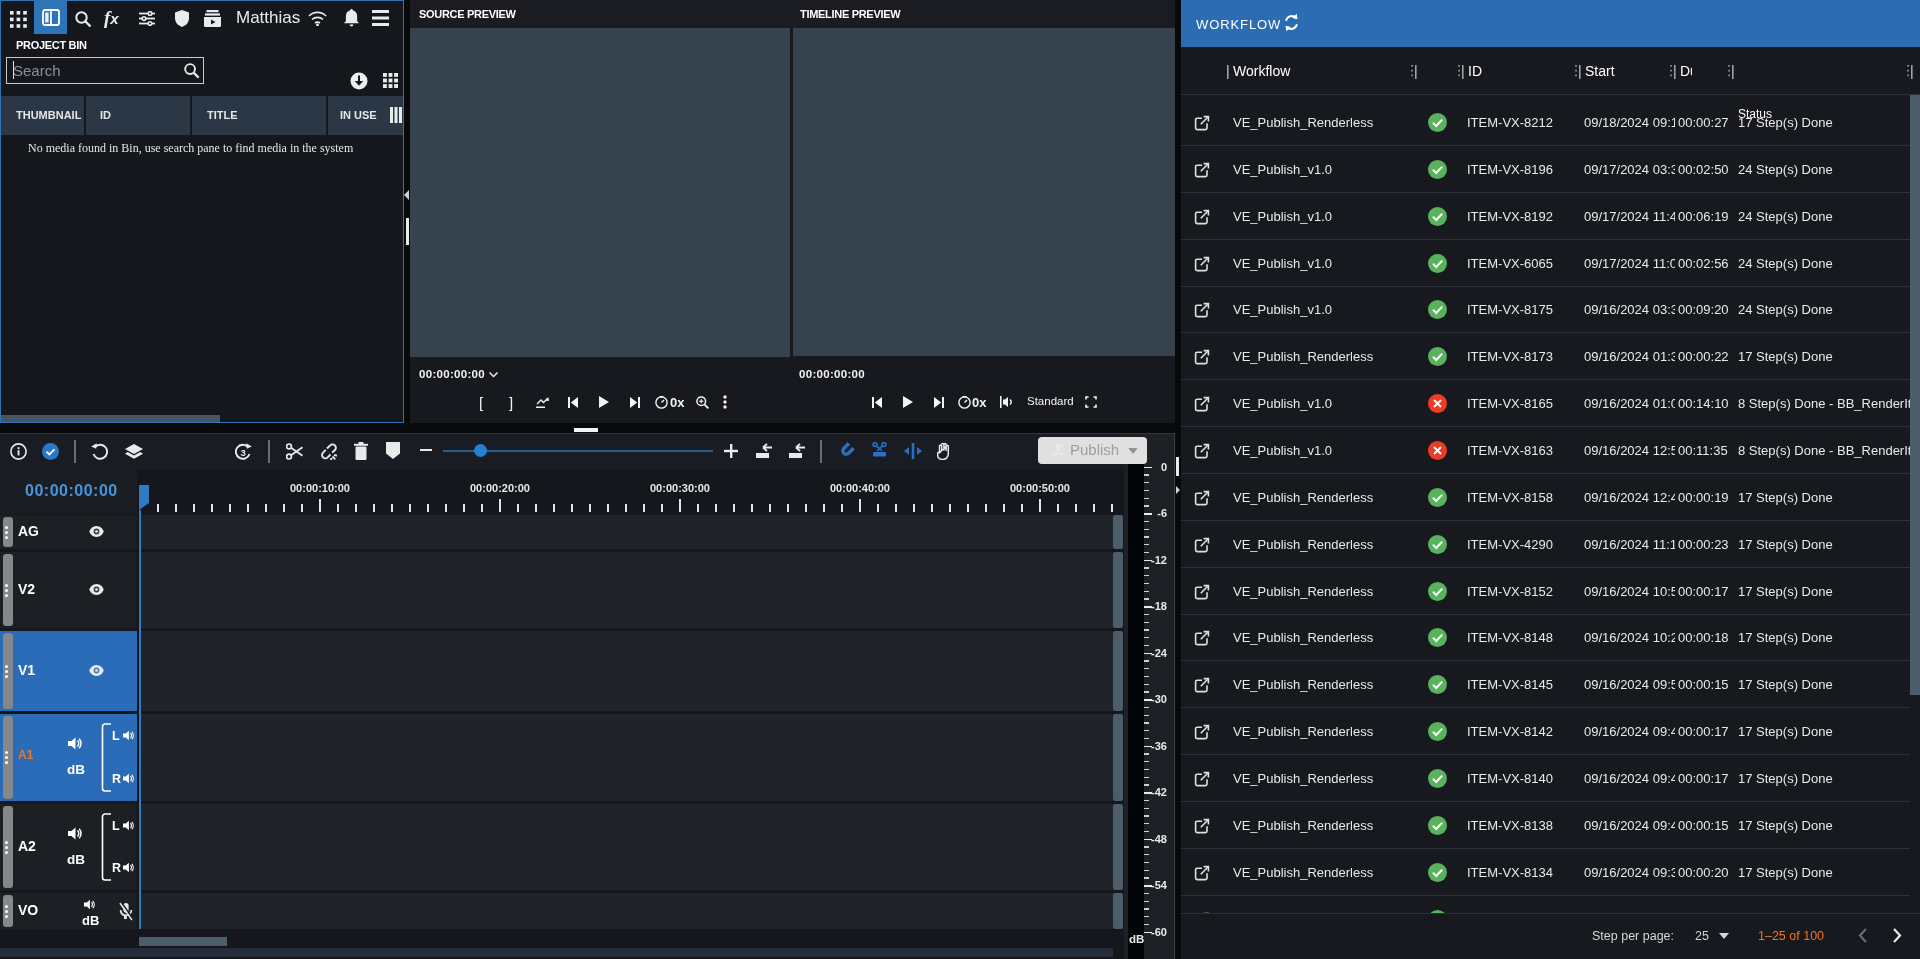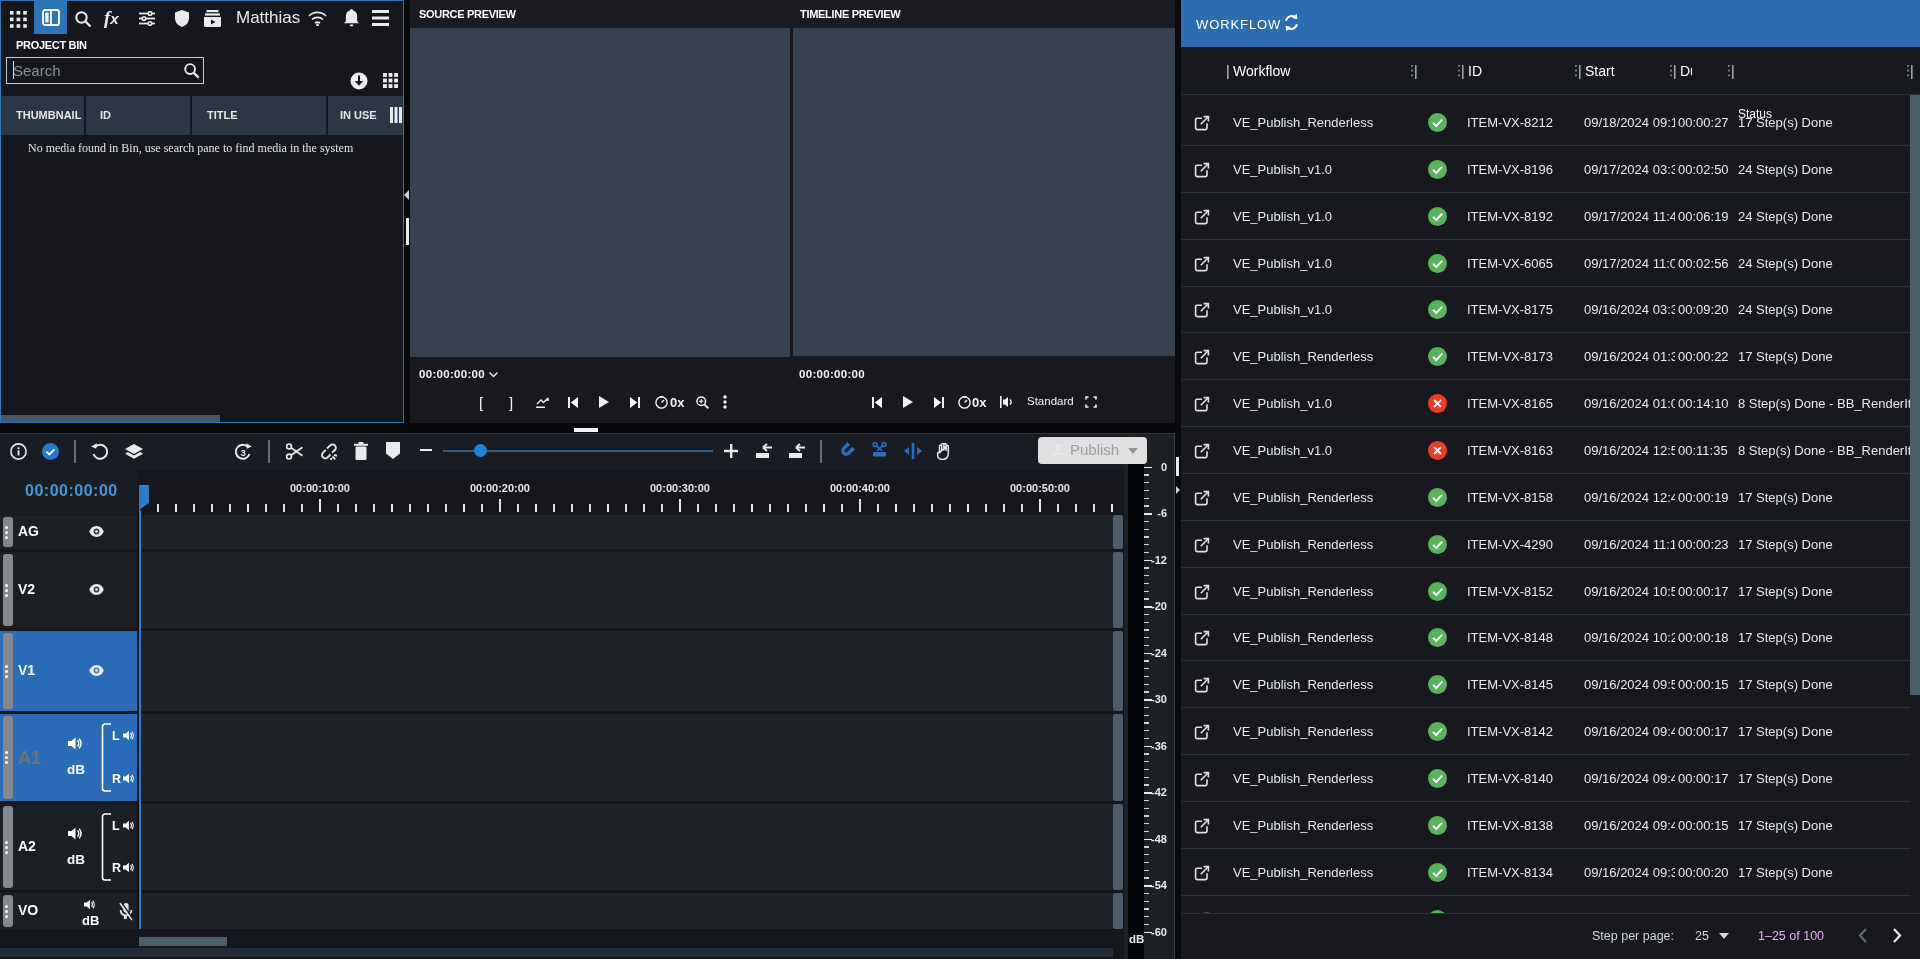--- a/index.html
+++ b/index.html
@@ -461,21 +461,21 @@
 <circle cx="8.5" cy="6.5" r="1.6" fill="#e8eaec"></circle>
     </svg>
     <div class="abs" style="left:0;top:714px;width:137px;height:87px;background:#2a6cb8;"></div>
     <div class="abs" style="left:139px;top:714px;width:974px;height:87px;background:#202327;"></div>
     <div class="trkgrip" style="top:716px;height:83px;"></div>
     <div class="dots3" style="top:749px;">
       <i></i>
       <i></i>
       <i></i>
     </div>
-    <div class="abs" style="left:18px;top:748px;font-size:18px;font-weight:bold;color:#737373;">A1</div>
+    <div class="abs" style="left:18px;top:748px;font-size:12px;font-weight:bold;color:#f97316;">A1</div>
     <svg class="abs" style="left:68px;top:737px" width="14" height="13" viewBox="0 0 14 13">
 <path d="M0 4 H3.5 L7.5 0.5 V12.5 L3.5 9 H0 Z" fill="#fff"></path>
 <path d="M9.5 3.5 a4.2 4.2 0 0 1 0 6" fill="none" stroke="#fff" stroke-width="1.5"></path>
 <path d="M11.2 1.8 a7 7 0 0 1 0 9.4" fill="none" stroke="#fff" stroke-width="1.5"></path>
     </svg>
     <div class="abs" style="left:67px;top:762px;font-size:13.5px;font-weight:bold;color:#fff;">dB</div>
     <svg class="abs" style="left:101px;top:723px" width="10" height="69" viewBox="0 0 10 69">
 <path d="M10 1 H4 A2.5 2.5 0 0 0 1.5 3.5 V65.5 A2.5 2.5 0 0 0 4 68 H10" fill="none" stroke="#fff" stroke-width="1.6"></path>
     </svg>
     <div class="abs" style="left:112px;top:729px;font-size:12.5px;font-weight:bold;color:#fff;">L</div>
@@ -613,21 +613,21 @@
     <div class="abs" style="left:1144px;top:885.0px;width:8px;height:1.7px;background:#e8eaec;"></div>
     <div class="abs" style="left:1144px;top:892.8px;width:5px;height:1.4px;background:#cdd0d4;"></div>
     <div class="abs" style="left:1144px;top:900.5px;width:5px;height:1.4px;background:#cdd0d4;"></div>
     <div class="abs" style="left:1144px;top:908.2px;width:5px;height:1.4px;background:#cdd0d4;"></div>
     <div class="abs" style="left:1144px;top:916.0px;width:5px;height:1.4px;background:#cdd0d4;"></div>
     <div class="abs" style="left:1144px;top:923.8px;width:5px;height:1.4px;background:#cdd0d4;"></div>
     <div class="abs" style="left:1144px;top:931.5px;width:8px;height:1.7px;background:#e8eaec;"></div>
     <div class="abs" style="left:1128px;top:460.5px;width:39px;text-align:right;font-size:11px;font-weight:bold;color:#e8eaec;">0</div>
     <div class="abs" style="left:1128px;top:507.0px;width:39px;text-align:right;font-size:11px;font-weight:bold;color:#e8eaec;">-6</div>
     <div class="abs" style="left:1128px;top:553.5px;width:39px;text-align:right;font-size:11px;font-weight:bold;color:#e8eaec;">-12</div>
-    <div class="abs" style="left:1128px;top:600.0px;width:39px;text-align:right;font-size:11px;font-weight:bold;color:#e8eaec;">-20</div>
+    <div class="abs" style="left:1128px;top:600.0px;width:39px;text-align:right;font-size:11px;font-weight:bold;color:#e8eaec;">-18</div>
     <div class="abs" style="left:1128px;top:646.5px;width:39px;text-align:right;font-size:11px;font-weight:bold;color:#e8eaec;">-24</div>
     <div class="abs" style="left:1128px;top:693.0px;width:39px;text-align:right;font-size:11px;font-weight:bold;color:#e8eaec;">-30</div>
     <div class="abs" style="left:1128px;top:739.5px;width:39px;text-align:right;font-size:11px;font-weight:bold;color:#e8eaec;">-36</div>
     <div class="abs" style="left:1128px;top:786.0px;width:39px;text-align:right;font-size:11px;font-weight:bold;color:#e8eaec;">-42</div>
     <div class="abs" style="left:1128px;top:832.5px;width:39px;text-align:right;font-size:11px;font-weight:bold;color:#e8eaec;">-48</div>
     <div class="abs" style="left:1128px;top:879.0px;width:39px;text-align:right;font-size:11px;font-weight:bold;color:#e8eaec;">-54</div>
     <div class="abs" style="left:1128px;top:925.5px;width:39px;text-align:right;font-size:11px;font-weight:bold;color:#e8eaec;">-60</div>
     <div class="abs" style="left:1129px;top:933px;font-size:11.5px;font-weight:bold;color:#e8eaec;">dB</div>
     <div class="abs" style="left:1176px;top:457px;width:2.5px;height:19px;background:#e8eaec;"></div>
     <div class="abs" style="left:1176px;top:486px;width:0;height:0;border-top:4.5px solid transparent;border-bottom:4.5px solid transparent;border-left:4.5px solid #cfd2d6;"></div>
@@ -950,21 +950,21 @@
         <span class="du">00:00:19</span>
         <span class="sx">17 Step(s) Done</span>
       </div>
     </div>
 <div class="abs" style="left:1181px;top:913px;width:739px;height:46px;background:#17191e;border-top:1px solid #2d3036;"></div>
 <div class="abs" style="left:1592px;top:929px;font-size:12.5px;color:#d3d6da;">Step per page:</div>
 <div class="abs" style="left:1695px;top:929px;font-size:12.5px;color:#d3d6da;">25</div>
 <svg class="abs" style="left:1719px;top:933px" width="10" height="6" viewBox="0 0 10 6">
       <path d="M0 0 H10 L5 6 Z" fill="#d3d6da"></path>
     </svg>
-<div class="abs" style="left:1758px;top:929px;font-size:12.5px;color:#f0abfc;">1–25 of 100</div>
+<div class="abs" style="left:1758px;top:929px;font-size:12.5px;color:#f97316;">1–25 of 100</div>
 <svg class="abs" style="left:1858px;top:928px" width="9" height="15" viewBox="0 0 9 15">
       <path d="M8 1 L2 7.5 L8 14" fill="none" stroke="#686c72" stroke-width="2.2"></path>
     </svg>
 <svg class="abs" style="left:1893px;top:928px" width="9" height="15" viewBox="0 0 9 15">
       <path d="M1 1 L7 7.5 L1 14" fill="none" stroke="#e8eaec" stroke-width="2.2"></path>
     </svg>
 
 <div class="abs" style="left:1910px;top:95px;width:10px;height:600px;background:#4b5c6b;"></div>
 </div>
 </body></html>

